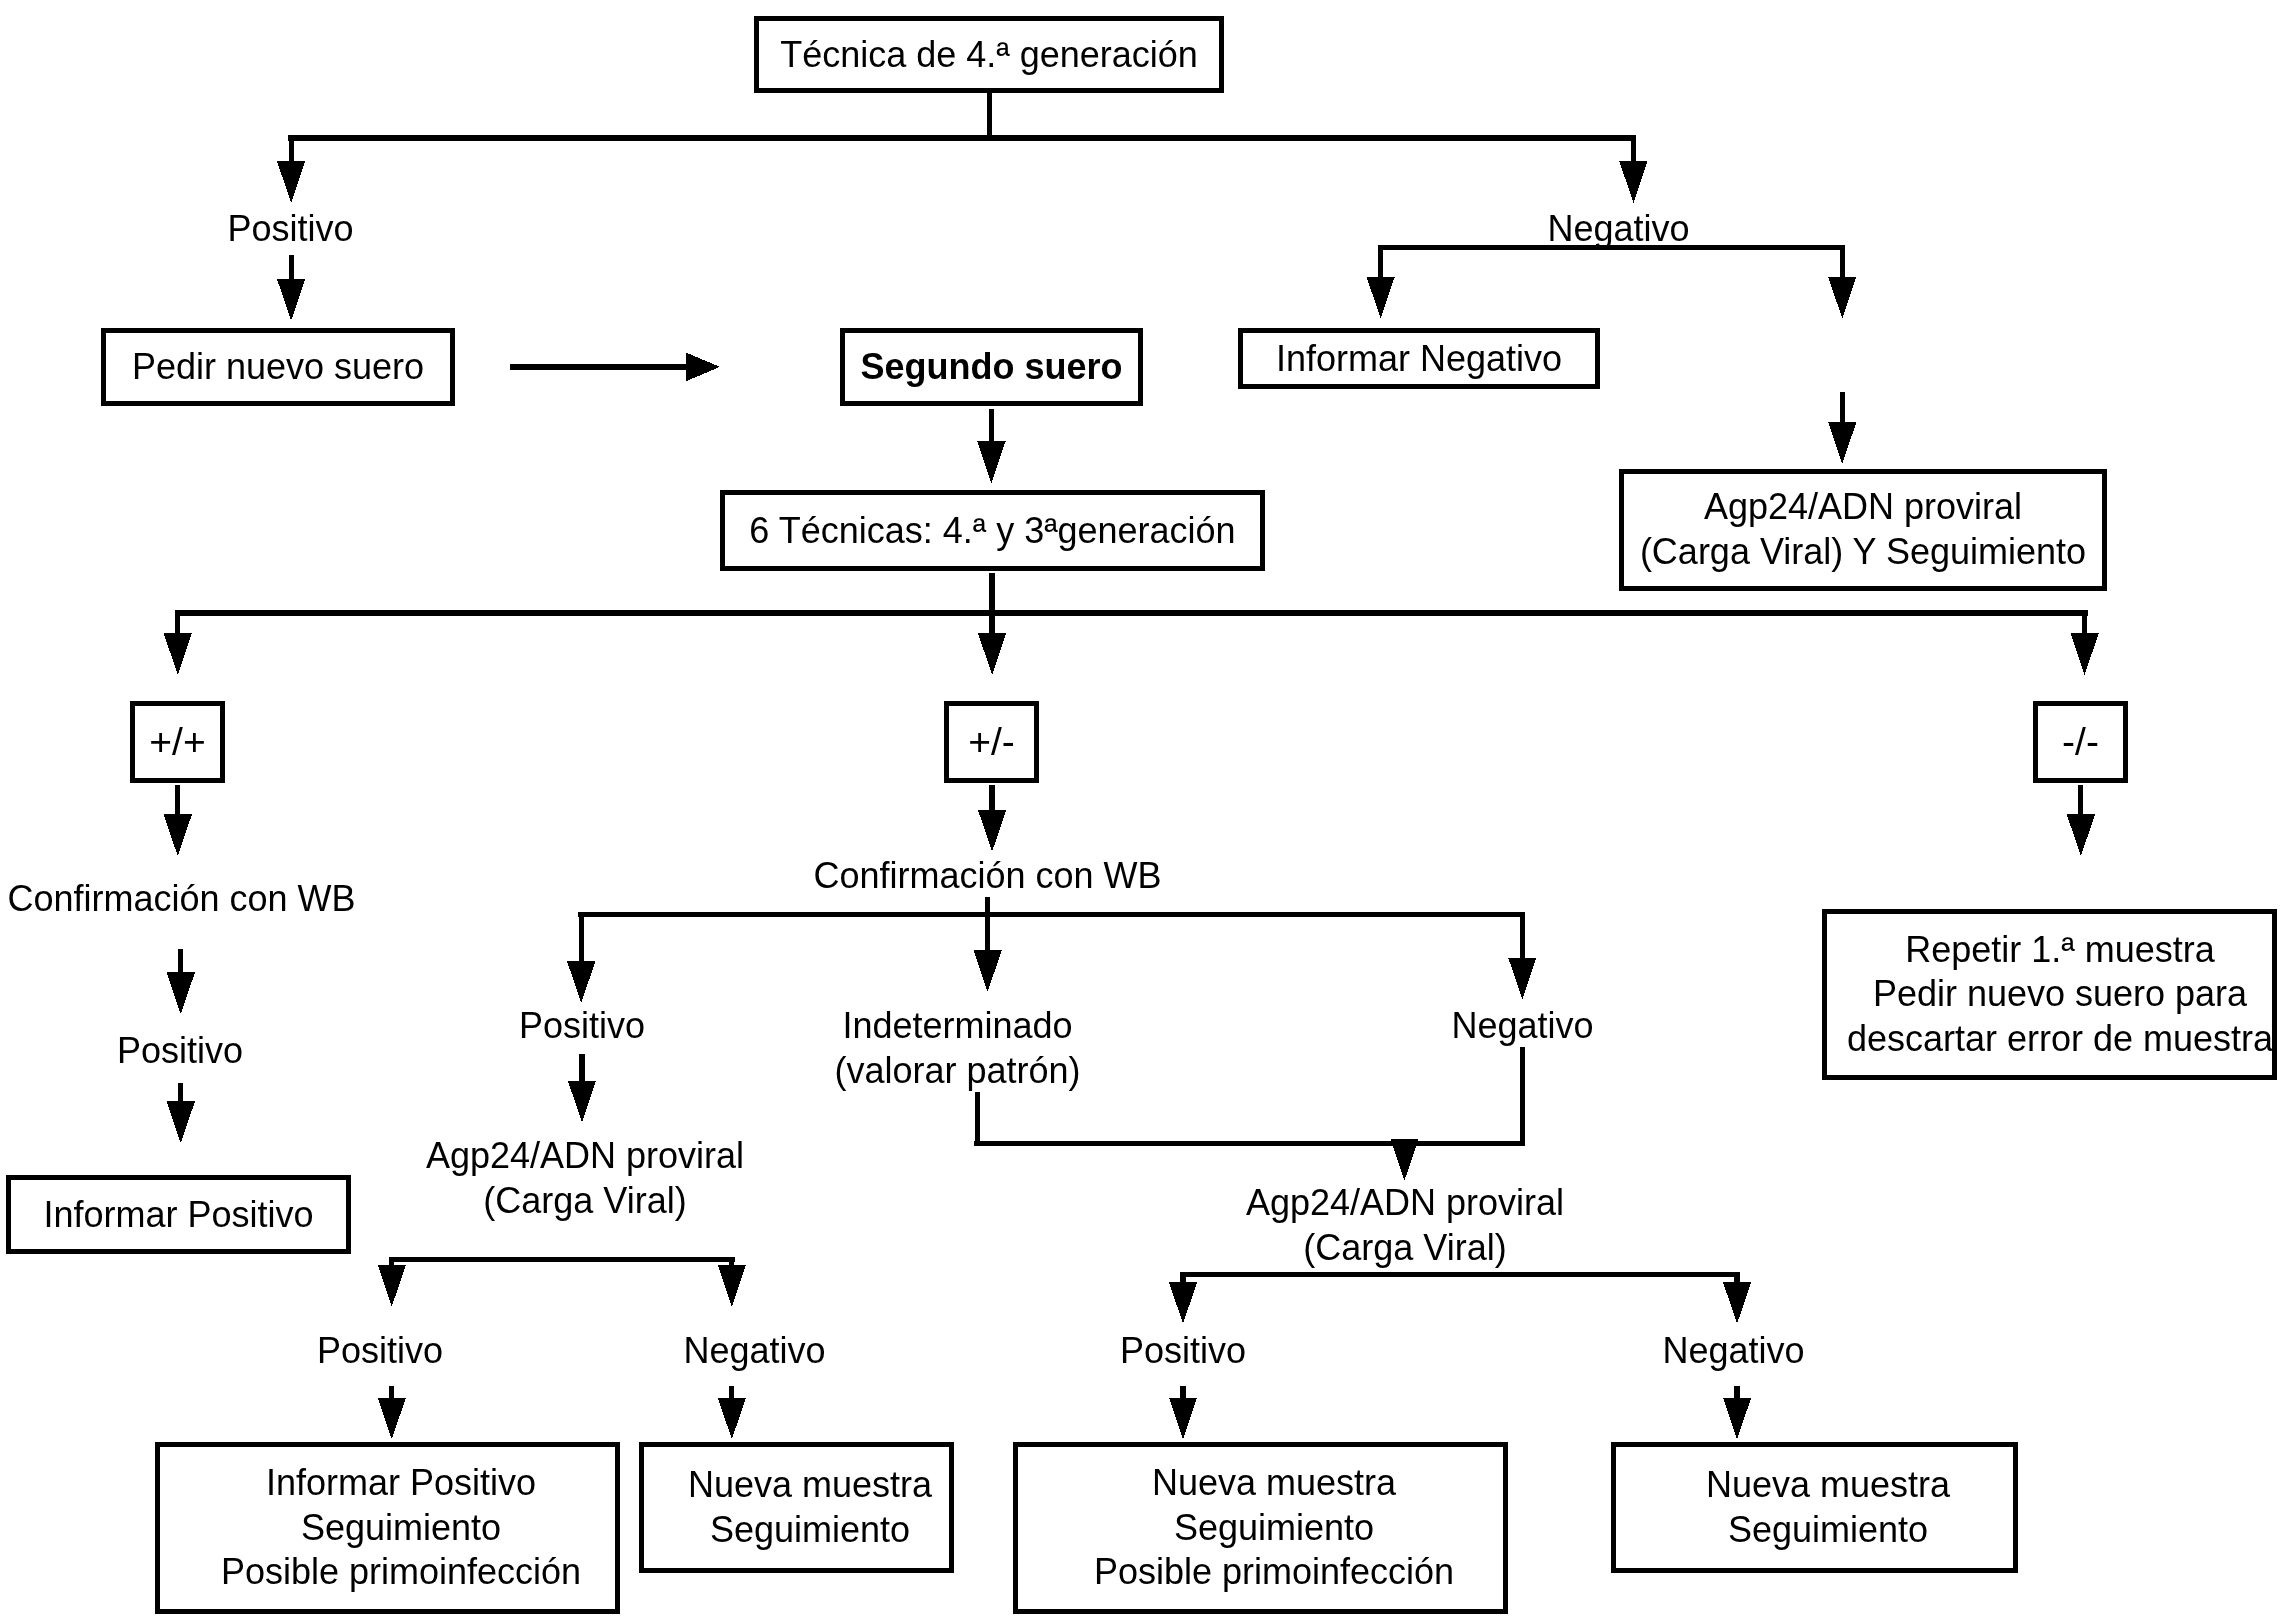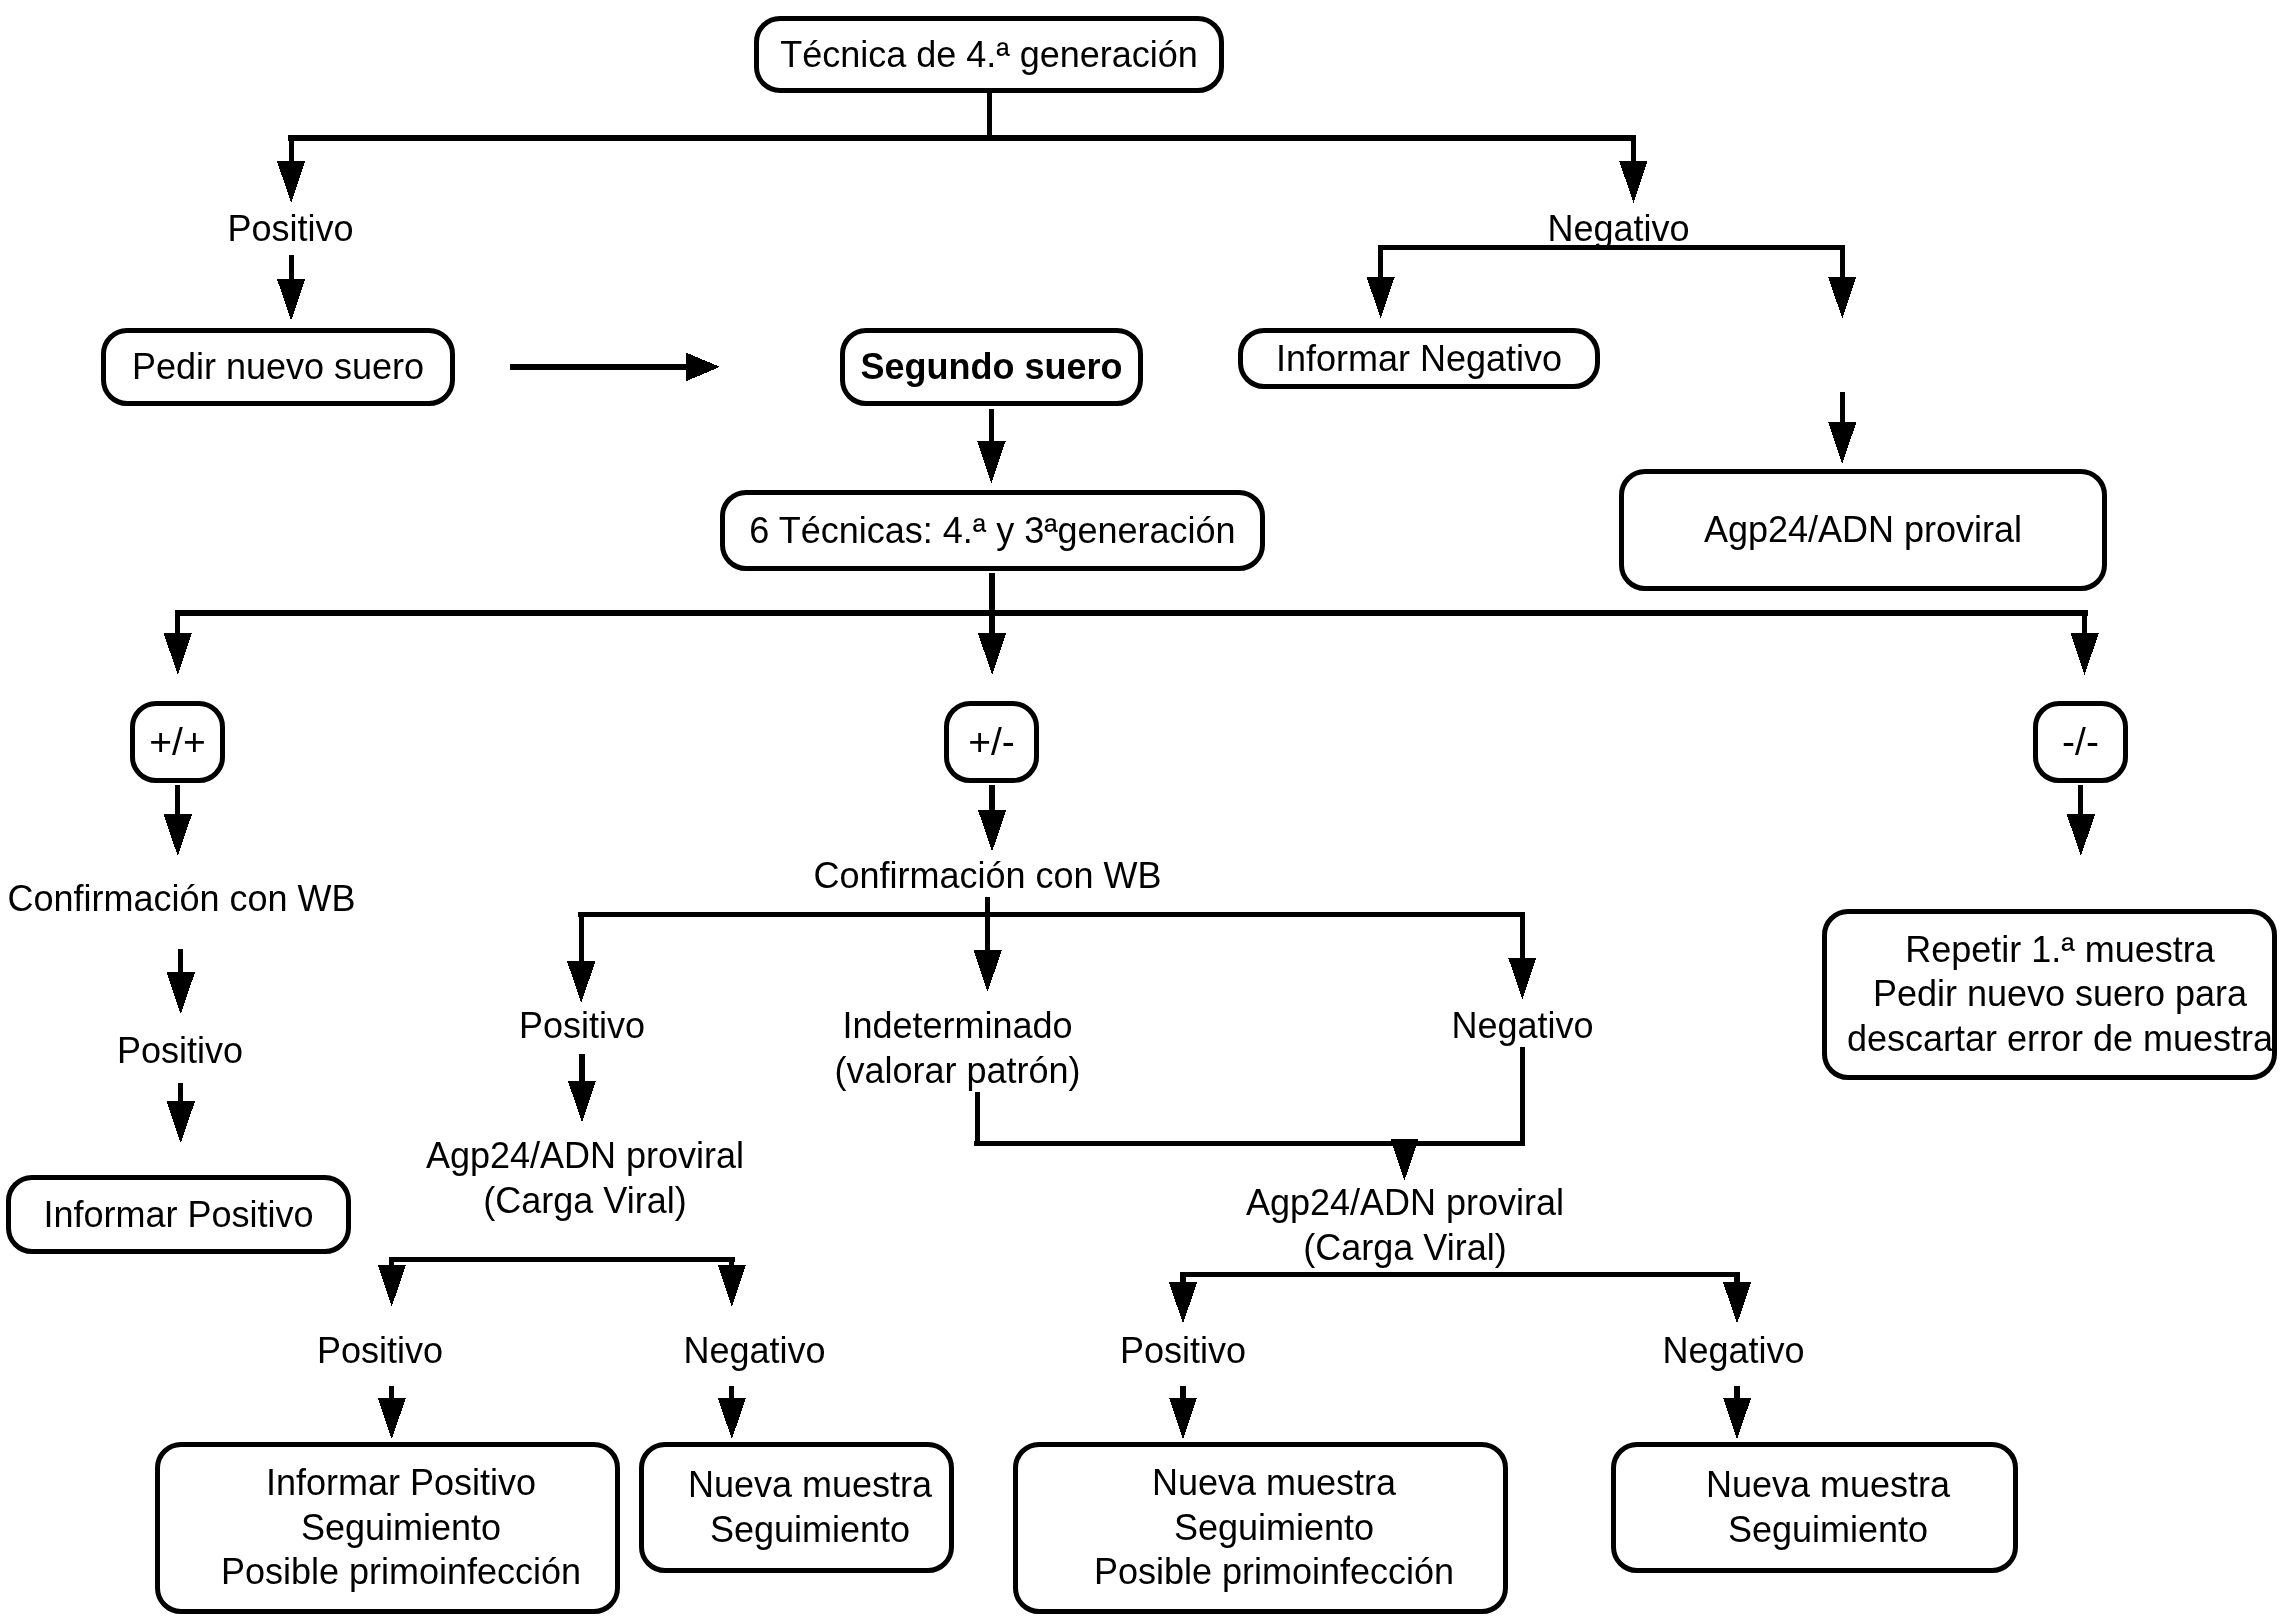--- a/index.html
+++ b/index.html
@@ -13,21 +13,20 @@
   }
   .node{
     position:absolute;
     display:flex;
     align-items:center;
     justify-content:center;
     text-align:center;
     font-size:36px;
     line-height:1.22;
     white-space:nowrap;
-    border-radius:26px;
   }
   .box{
     border:5.2px solid #000;
     background:#fff;
     box-sizing:border-box;
   }
   .bold{font-weight:700;}
   .ml{
     flex-direction:column;
     align-items:center;
@@ -178,20 +177,21 @@
 
   <div class="node box bold" style="left:840px;top:328px;width:303px;height:78px;">Segundo suero</div>
 
   <div class="node box" style="left:1238px;top:328px;width:362px;height:61px;">Informar Negativo</div>
 
 
   <div class="node box" style="left:720px;top:490px;width:545px;height:81px;">6 Técnicas: 4.ª y 3ªgeneración</div>
 
   <div class="node box stack" style="left:1619px;top:469px;width:488px;height:122px;">
     <div>Agp24/ADN proviral</div>
+    <div>(Carga Viral) Y Seguimiento</div>
   </div>
 
   <div class="node box" style="left:130px;top:701px;width:95px;height:82px;font-size:39px;">+/+</div>
 
   <div class="node box" style="left:944px;top:701px;width:95px;height:82px;font-size:39px;">+/-</div>
 
   <div class="node box" style="left:2033px;top:701px;width:95px;height:82px;font-size:39px;">-/-</div>
 
   <div class="node" style="left:0px;top:879px;width:363px;height:39px;">Confirmación con WB</div>
 

